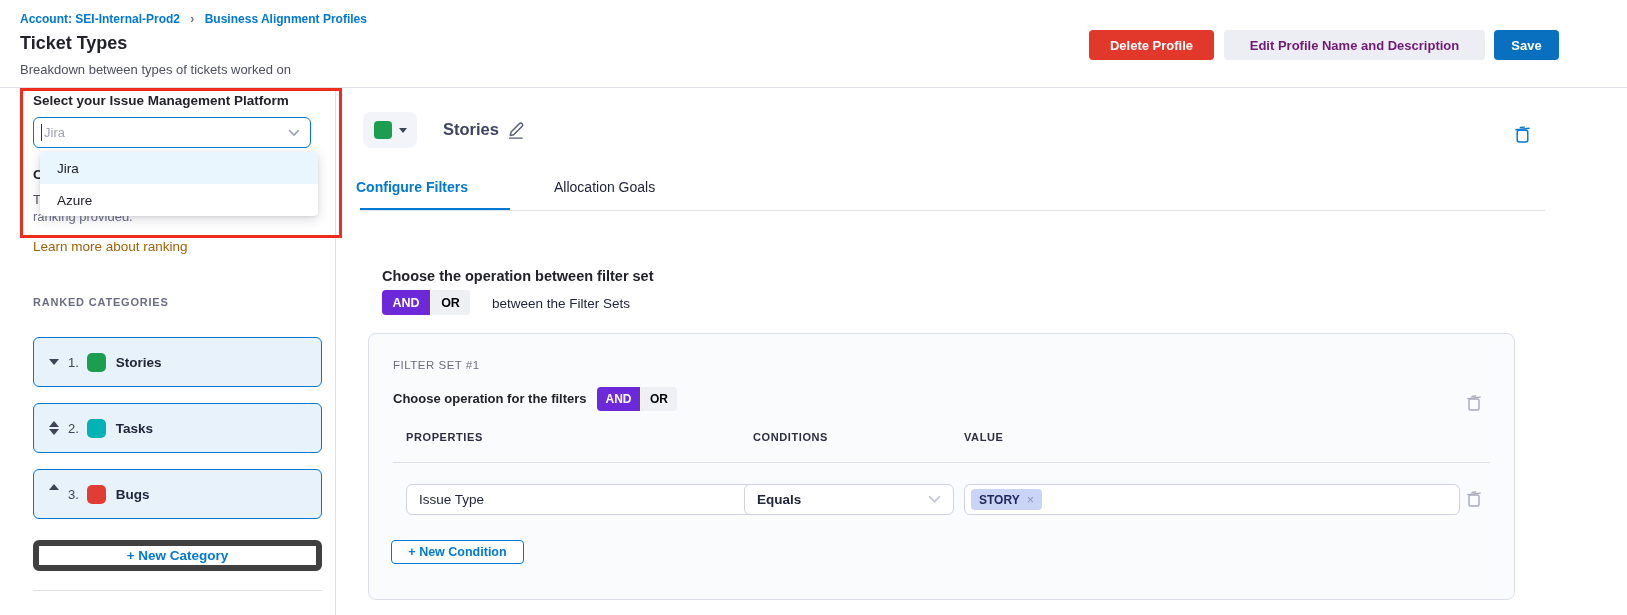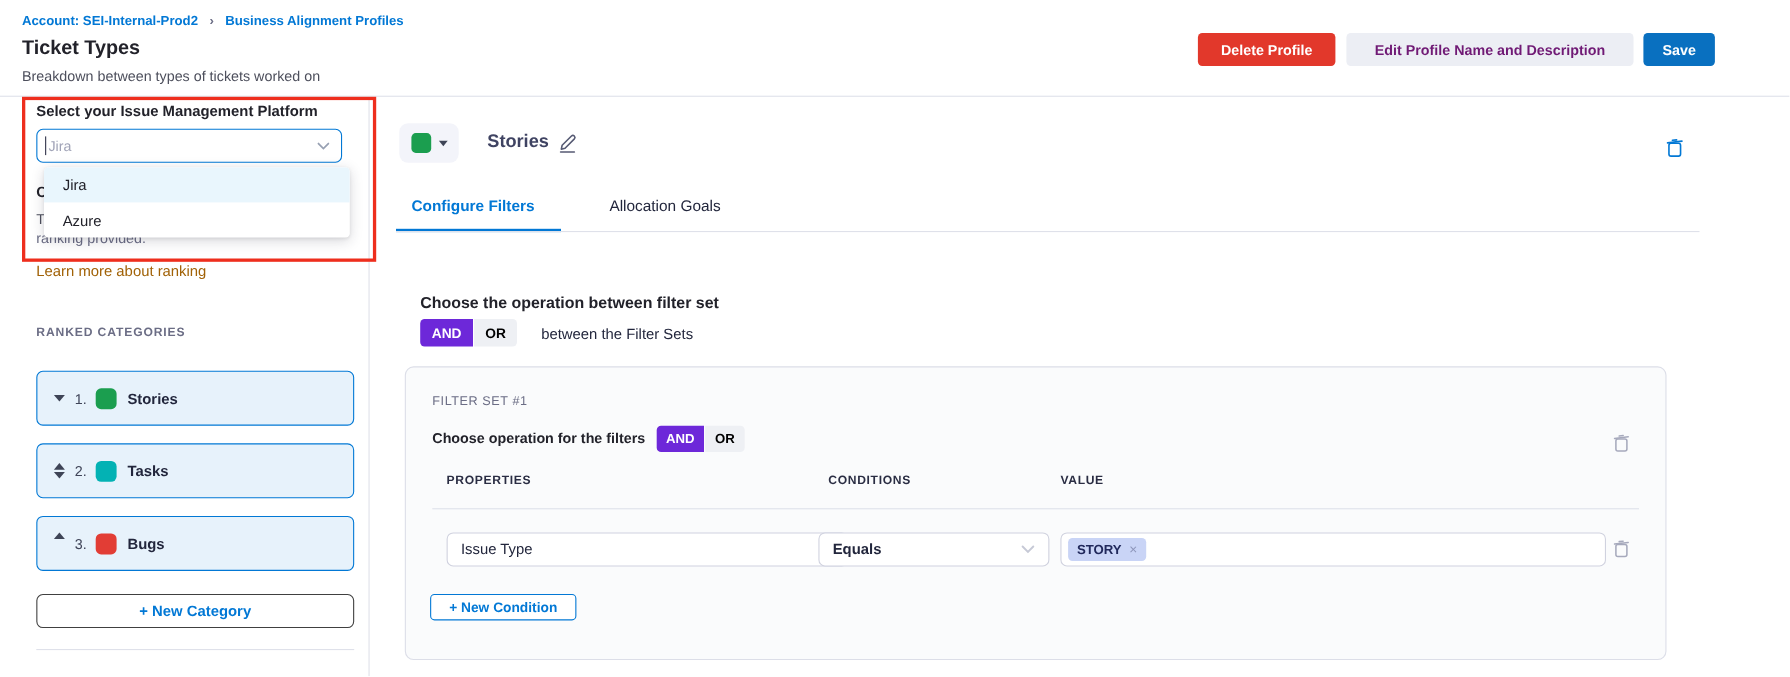--- a/index.html
+++ b/index.html
@@ -42,36 +42,36 @@
   .cat-card { left:33px; width:289px; height:50px; background:#e7f2fb; border:1px solid #0278d5;
               border-radius:6px; display:flex; align-items:center; padding-left:13px; cursor:pointer; }
   .cat-card .arrows { width:14px; display:flex; flex-direction:column; align-items:center; gap:2px; }
   .tri-up, .tri-down { width:0; height:0; border-left:5px solid transparent; border-right:5px solid transparent; cursor:pointer; }
   .tri-up   { border-bottom:6px solid #3e4456; }
   .tri-down { border-top:6px solid #3e4456; }
   .raise { margin-bottom:14px; }
   .cat-rank { margin-left:7px; font-size:13px; color:#3f4458; }
   .cat-dot { width:19px; height:19px; border-radius:5px; margin-left:8px; }
   .cat-name { margin-left:10px; font-size:13.5px; font-weight:bold; color:#22263c; }
-  .btn-new-category { left:33px; top:540px; width:289px; height:31px; background:#fff; border:1px solid #404040;
+  .btn-new-category { left:33px; top:540px; width:289px; height:31px; background:#fff; border:6px solid #404040;
                       border-radius:6px; color:#0278d5; font-family:inherit; font-size:13.5px; font-weight:bold; cursor:pointer; }
   .sidebar-bottom-divider { left:33px; top:590px; width:289px; height:1px; background:#dfe1ea; }
 
   
   .swatch-btn { left:363px; top:112px; width:54px; height:36px; background:#f3f4fa; border:none; border-radius:8px;
                 display:flex; align-items:center; justify-content:center; gap:7px; cursor:pointer; }
   .swatch { width:18px; height:18px; border-radius:4px; }
   .swatch-caret { width:0; height:0; border-left:4.5px solid transparent; border-right:4.5px solid transparent;
                   border-top:5.5px solid #3e4456; }
   .category-title { left:443px; top:120px; font-size:16.5px; font-weight:bold; color:#3f4362; }
   .edit-icon { left:505px; top:118px; cursor:pointer; }
   .trash-blue { left:1514px; top:125px; color:#0278d5; cursor:pointer; }
   .tabs-divider { left:360px; top:210px; width:1185px; height:1px; background:#dfe1ea; }
   .tab { top:179px; font-size:14px; cursor:pointer; }
-  .tab-active { left:374px; color:#0278d5; font-weight:bold; }
+  .tab-active { left:356px; color:#0278d5; font-weight:bold; }
   .tab-underline { left:360px; top:208px; width:150px; height:3px; background:#0278d5; }
   .tab-inactive { left:554px; color:#22263c; }
 
   
   .op-heading { left:382px; top:268px; font-size:14.5px; font-weight:bold; color:#22222a; }
   .toggle { display:flex; }
   .toggle-big { left:382px; top:290px; }
   .toggle button { border:none; font-family:inherit; font-weight:bold; cursor:pointer; }
   .toggle-big button { height:25px; font-size:12.5px; }
   .tg-and { background:#6d28d9; color:#fff; border-radius:4px 0 0 4px; width:48px; }

